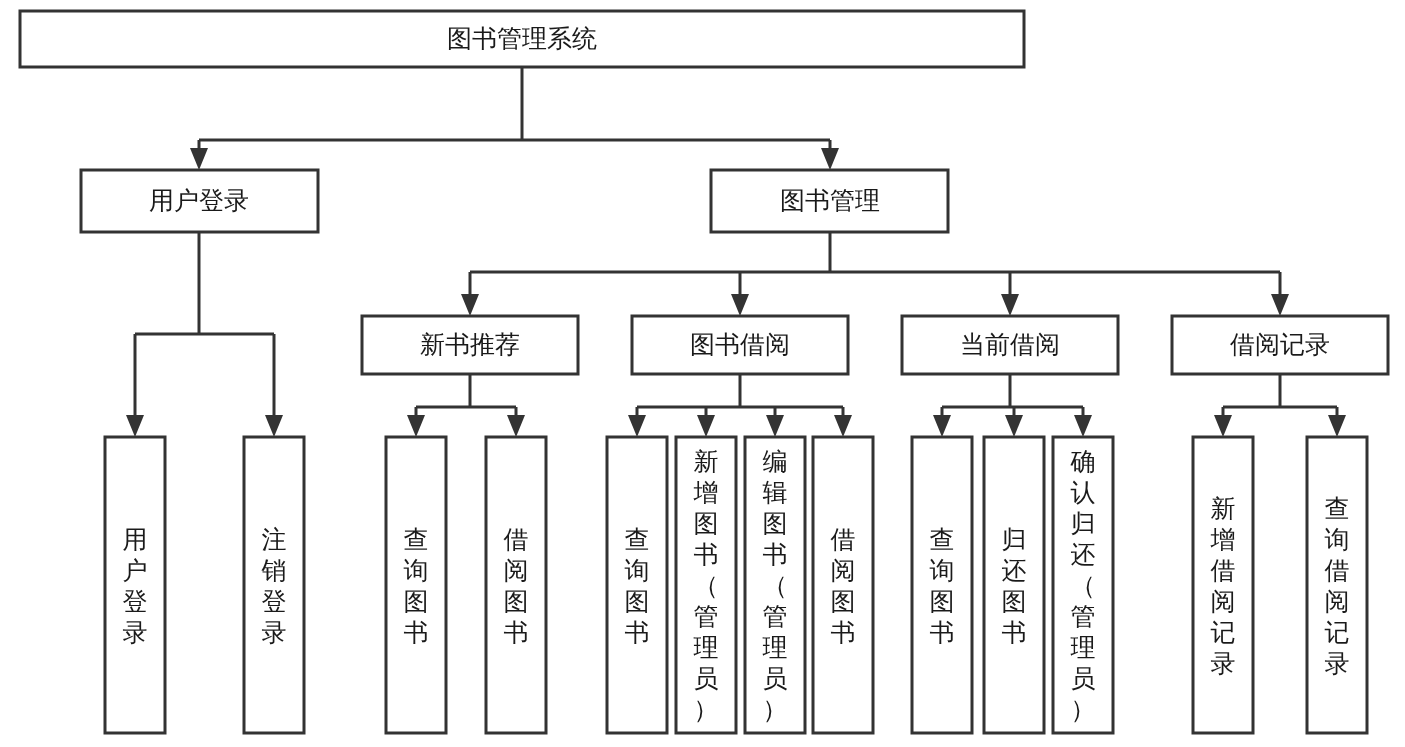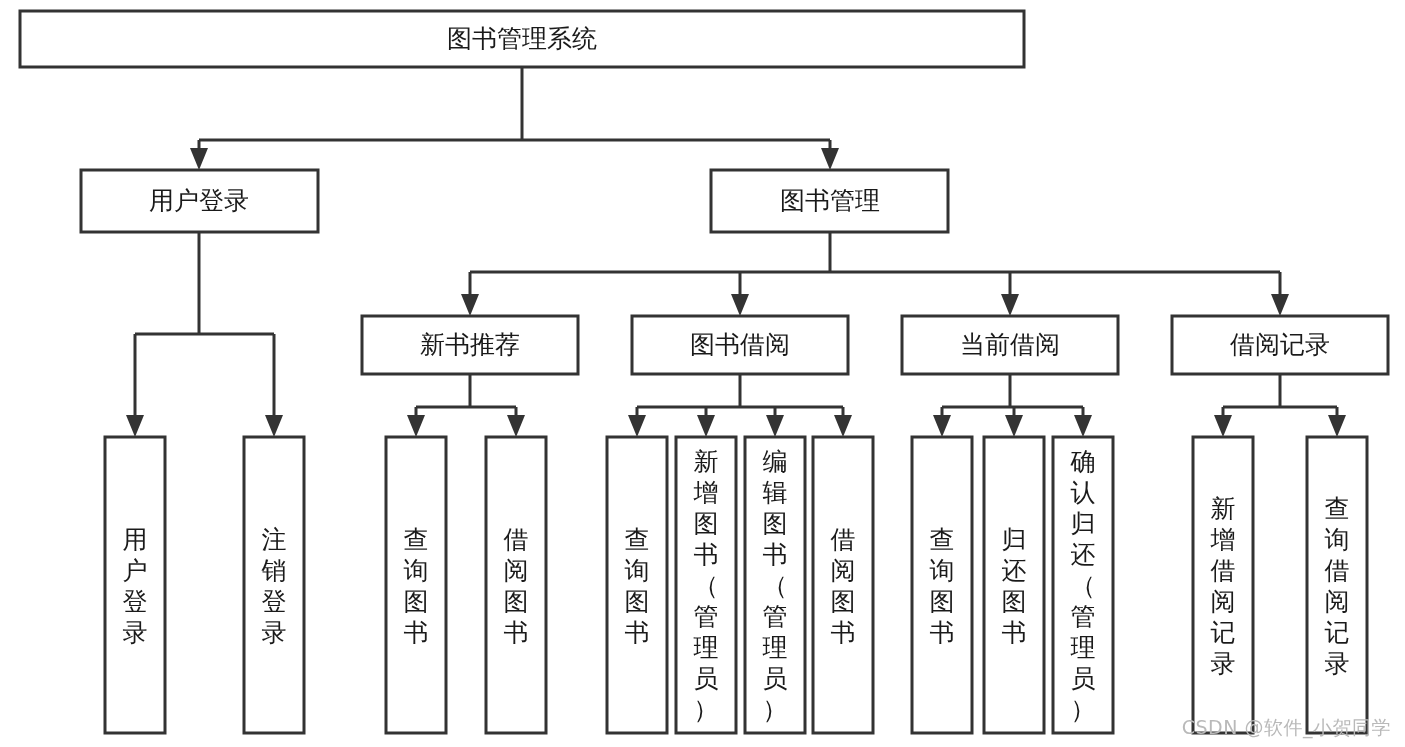--- a/index.html
+++ b/index.html
@@ -212,14 +212,13 @@
         <rect class="node-box" x="1193" y="437" width="60" height="296"></rect>
         <text class="node-label-vertical" x="1223" y="585"><tspan x="1223" y="516.5">新</tspan><tspan x="1223" y="547.5">增</tspan><tspan x="1223" y="578.5">借</tspan><tspan x="1223" y="609.5">阅</tspan><tspan x="1223" y="640.5">记</tspan><tspan x="1223" y="671.5">录</tspan></text>
       </g>
       <g>
         <rect class="node-box" x="1307" y="437" width="60" height="296"></rect>
         <text class="node-label-vertical" x="1337" y="585"><tspan x="1337" y="516.5">查</tspan><tspan x="1337" y="547.5">询</tspan><tspan x="1337" y="578.5">借</tspan><tspan x="1337" y="609.5">阅</tspan><tspan x="1337" y="640.5">记</tspan><tspan x="1337" y="671.5">录</tspan></text>
       </g>
     </g>
   </svg>
 
-  <div class="watermark-text">CSDN @软件_小贺同学</div>
 </div>
 
 </body></html>

